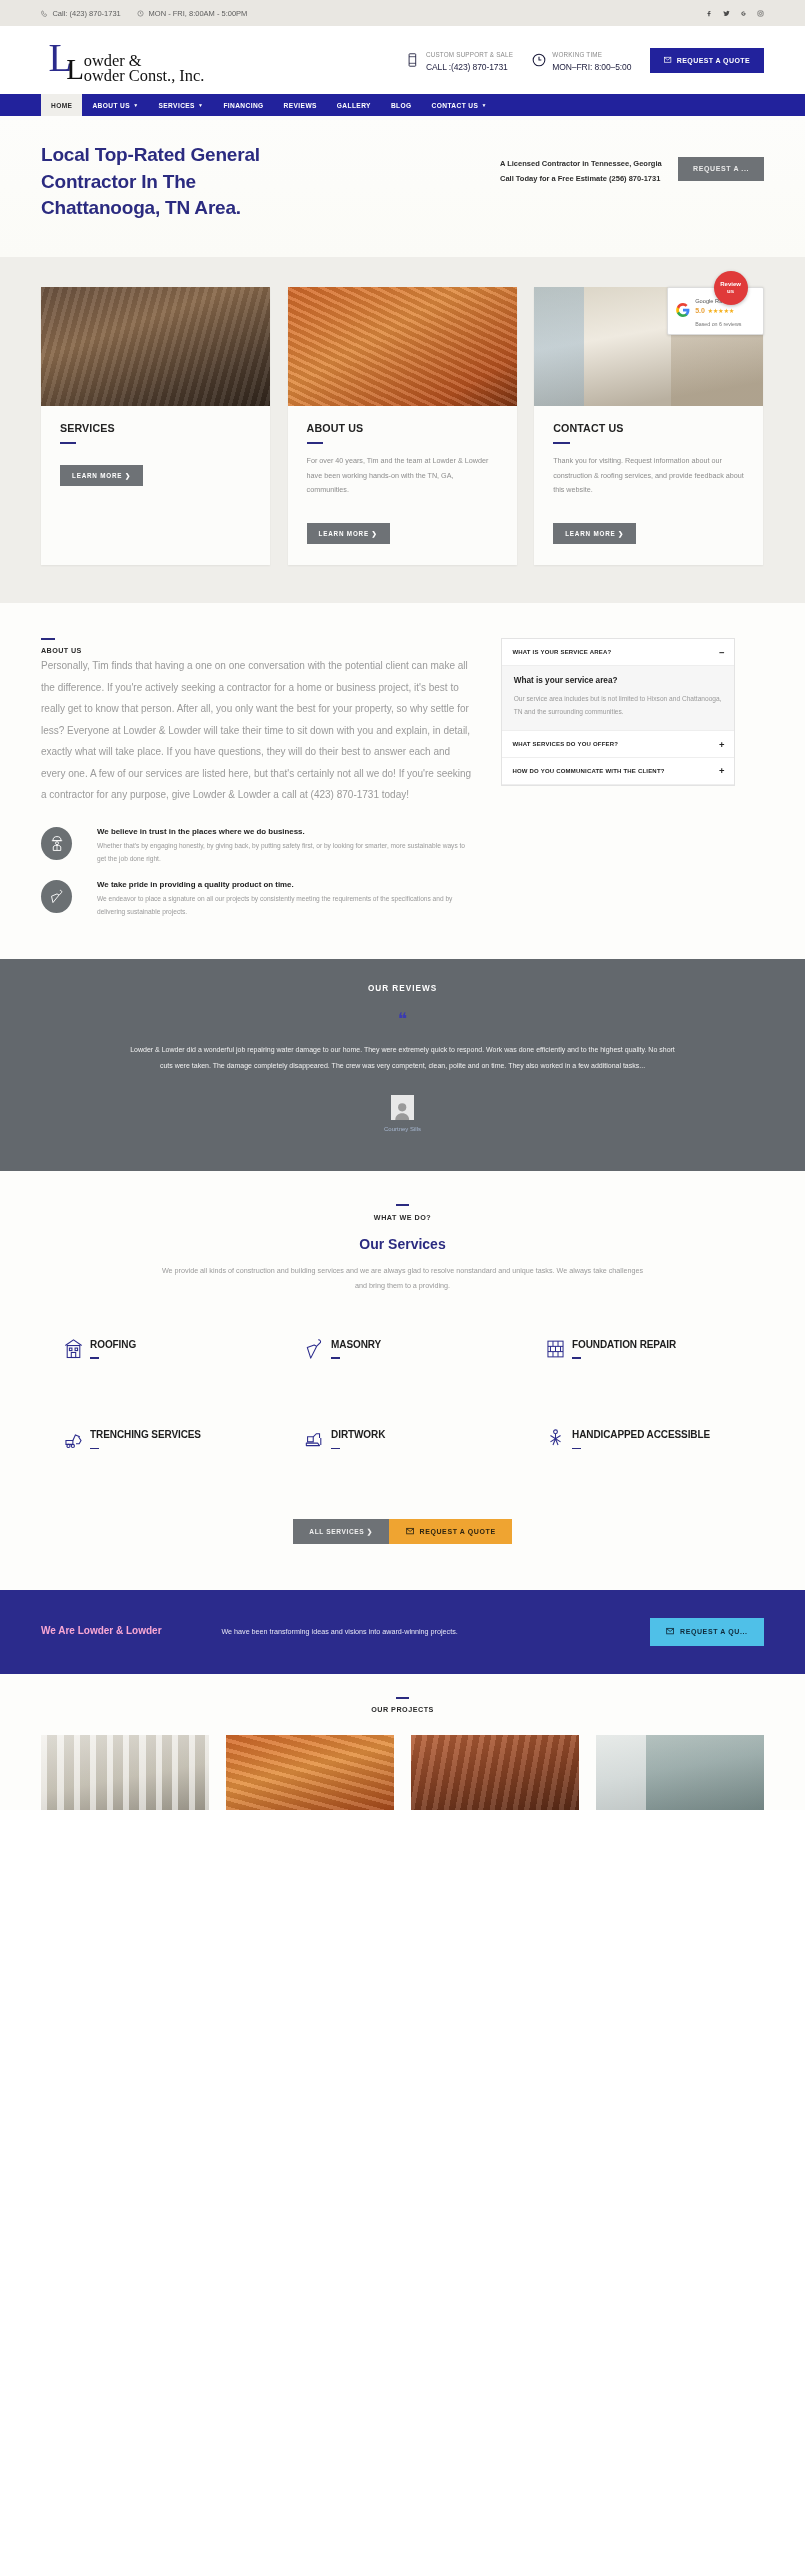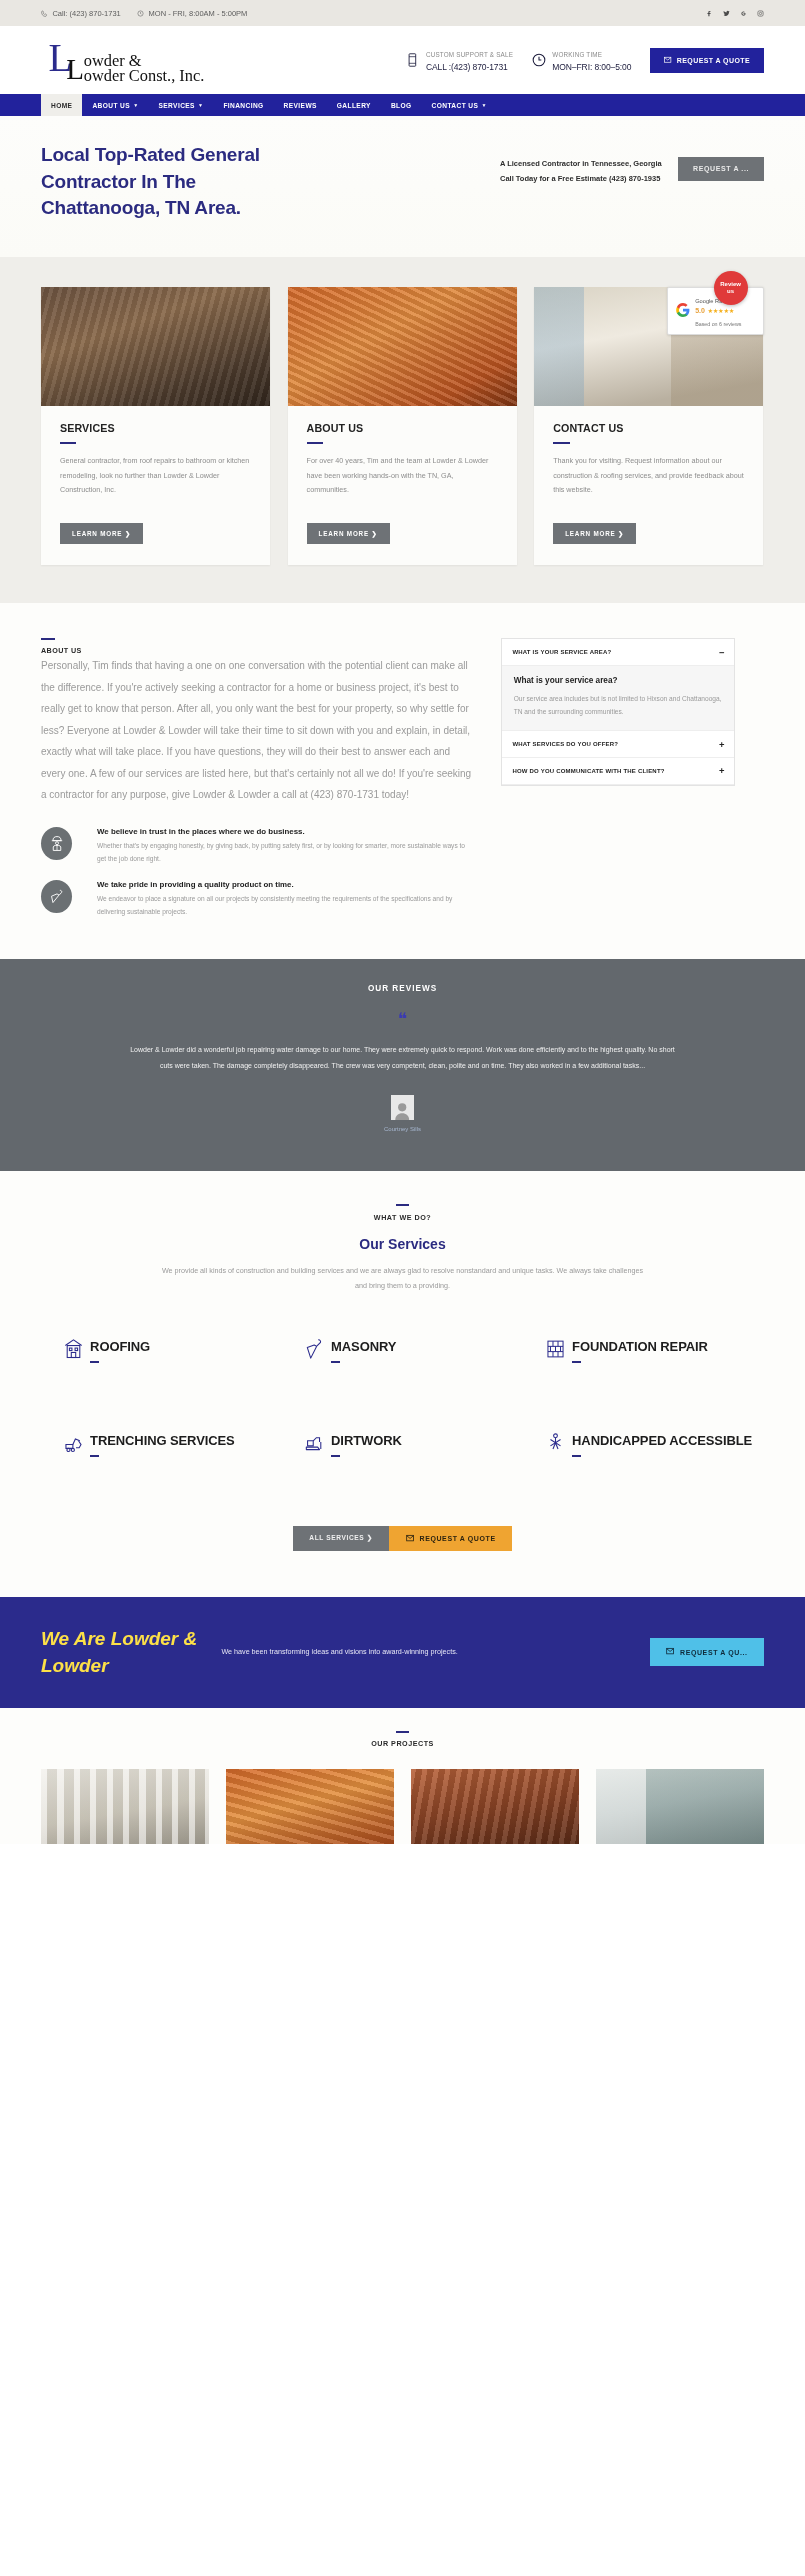--- a/index.html
+++ b/index.html
@@ -171,38 +171,38 @@
   
   .services { background:#fdfdfb; padding: 33px 0 6.3px; text-align:center; }
   .sv-rule { width:12.6px; height:1.9px; background:#2b2b80; margin: 0 auto 6.3px; }
   .sv-eyebrow { font-size:7.2px; font-weight:bold; letter-spacing:0.5px; color:#2a2a2a; text-transform:uppercase;}
   .sv-h2 { font-size:14px; font-weight:bold; color:#2b2b80; margin: 14px 0 12.6px; }
   .sv-sub { font-size:7.2px; color:#9a9a9a; line-height:2.0; max-width: 491px; margin: 0 auto; }
 
   .sv-grid { display:flex; flex-wrap:wrap; margin-top: 45px; }
   .sv-item { width: 33.3333%; display:flex; align-items:flex-start; gap: 7.5px; margin-bottom: 69px; padding-left: 22.6px;}
   .sv-ico { width: 19px; height:21.4px; flex:none; }
-  .sv-name { font-size:13px; font-weight:bold; color:#1d1d1d; letter-spacing:-0.1px; text-align:left; line-height:1.35;}
+  .sv-name { font-size:10px; font-weight:bold; color:#1d1d1d; letter-spacing:-0.1px; text-align:left; line-height:1.35;}
   .sv-underline { width:8.8px; height:1.6px; background:#2b2b80; margin-top:5.7px; }
 
   .sv-btns { display:flex; justify-content:center; gap: 0px; padding-bottom: 39px; }
   .btn-all {
     background:#6e7276; color:#f0f0f0; border:0; cursor:pointer;
     font-size:6.6px; font-weight:bold; letter-spacing:0.6px; padding: 8.2px 16.4px; text-transform:uppercase;
   }
   .btn-orange {
     background:#efa431; color:#2d2410; border:0; cursor:pointer;
     font-size:7px; font-weight:bold; letter-spacing:0.6px; padding: 8.2px 16.4px;
     display:flex; align-items:center; gap:5.7px; text-transform:uppercase;
   }
 
   
   .cta { background:#2b2b8c; padding: 28px 0; }
   .cta .wrap { display:flex; align-items:center; justify-content:space-between; gap: 16.4px; }
-  .cta-h { font-size:19px; font-weight:bold; color:#fde047; line-height:1.45; width: 164px; font-style: italic; }
+  .cta-h { font-size:10px; font-weight:bold; color:#f9a8d4; line-height:1.45; width: 164px; }
   .cta-p { font-size:7.2px; color:#e6e6f5; flex:1; line-height:1.7; }
   .btn-cyan {
     background:#4fc0e8; color:#0f2a3a; border:0; cursor:pointer;
     font-size:7px; font-weight:bold; letter-spacing:0.6px; padding: 9.4px 16.4px;
     display:flex; align-items:center; gap:5.7px; text-transform:uppercase; white-space:nowrap;
   }
 
   
   .projects { background:#fdfdfb; padding: 23px 0 0; text-align:center; }
   .pj-rule { width:12.6px; height:1.9px; background:#2b2b80; margin: 0 auto 6.3px; }
@@ -345,21 +345,21 @@
       </div>
     </div>
 </div>
 
 <div class="hero">
   <div class="wrap">
     <div class="hero-title">Local Top-Rated General Contractor In The Chattanooga, TN Area.</div>
     <div class="hero-right">
       <div class="hero-sub">
         <span>A Licensed Contractor in Tennessee, Georgia</span><br>
-        <span>Call Today for a Free Estimate (423) 870-1935</span>
+        <span>Call Today for a Free Estimate (256) 870-1731</span>
       </div>
       <button class="btn-grey">REQUEST A ...</button>
     </div>
   </div>
 </div>
 
 <div class="cards-sec">
   <div class="wrap" style="position:relative;">
     <div class="review-float">
       <div class="review-badge">
@@ -383,21 +383,21 @@
           </span>
           <span class="g-count">Based on 6 reviews</span>
         </span>
       </div>
     </div>
     <div class="cards" id="cards-wrap">
         <div class="card">
           <div class="card-img">
             <div class="art art1"></div>
           </div>
-          <div class="card-body"><div class="card-title">SERVICES</div><div class="card-rule"></div><div class="card-text">General contractor, from roof repairs to bathroom or kitchen remodeling, look no further than Lowder &amp; Lowder Construction, Inc.</div><button class="card-btn">LEARN MORE ❯</button></div>
+          <div class="card-body"><div class="card-title">SERVICES</div><div class="card-rule"></div><button class="card-btn">LEARN MORE ❯</button></div>
         </div>
         <div class="card">
           <div class="card-img">
             <div class="art art2"></div>
           </div>
           <div class="card-body"><div class="card-title">ABOUT US</div><div class="card-rule"></div><div class="card-text">For over 40 years, Tim and the team at Lowder &amp; Lowder have been working hands-on with the TN, GA, communities.</div><button class="card-btn">LEARN MORE ❯</button></div>
         </div>
         <div class="card">
           <div class="card-img">
             <div class="art art3"></div>

